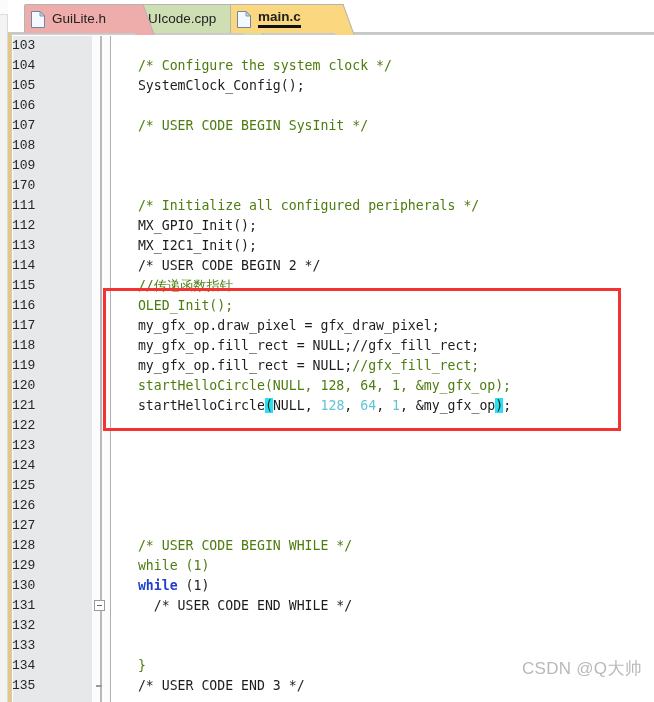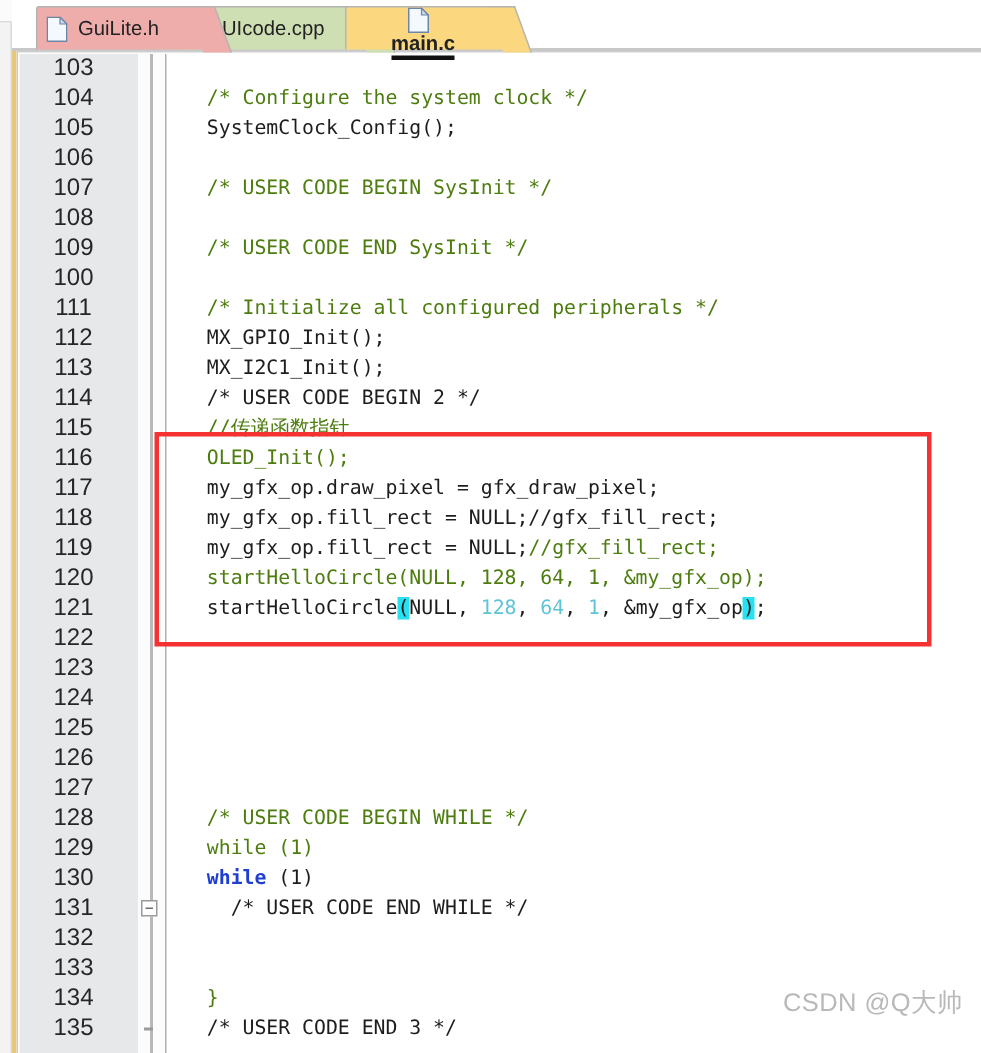--- a/index.html
+++ b/index.html
@@ -61,21 +61,21 @@
     border-right:1px solid #b4b4b4;
     transform: skewX(20deg);
     border-top:1px solid #b4b4b4;
     z-index:-1;
   }
   .tab-doc-icon { width:14px; height:17px; margin-right:7px; flex:0 0 auto; display:block; }
   .tab-label { line-height:1; }
 
   #tab-guilite { left: 16px;  width: 116px; background:#eeadab; z-index:3; }
   #tab-uicode  { left: 112px; width: 129px; background:#cfdfb4; z-index:2; }
-  #tab-mainc   { left: 222px; width: 110px; background:#fbd77f; z-index:4;flex-direction:column; }
+  #tab-mainc   { left: 222px; width: 110px; background:#fbd77f; z-index:4; }
 
   #tab-mainc .tab-label {
     font-weight: bold;
     border-bottom: 3px solid #111;
     padding-bottom: 1px;
   }
 
   
   #editor {
     position: absolute;
@@ -126,24 +126,24 @@
     height: 20px;
     line-height: 20px;
     white-space: pre;
     font-family: "DejaVu Sans Mono", monospace;
     font-size: 13.2px;
   }
   .lineno {
     position: absolute;
     left: 0; top: 0;
     width: 74px;
-    text-align: center;
+    text-align: left;
     color: #24262a;
-    font-family: Liberation Sans, sans-serif;
-    font-size: 16px;
+    font-family: Liberation Mono, monospace;
+    font-size: 13px;
   }
   .codetext {
     position: absolute;
     left: 110px; top: 0;
     color: #1d1d1d;
   }
 
   
   .cm  { color: #4d7c0f; }          
   .kw  { color: #1f3fd0; font-weight:bold;margin-top:39px; }  
@@ -269,25 +269,24 @@
           <span class="codetext cm">  /* USER CODE BEGIN SysInit */</span>
         </div>
 
         <div class="row">
           <span class="lineno">108</span>
           <span class="codetext"></span>
         </div>
 
         <div class="row">
           <span class="lineno">109</span>
-          <span class="codetext cm">  /* USER CODE END SysInit */</span>
-        </div>
-
-        <div class="row">
-          <span class="lineno">100</span>
+        </div>
+
+        <div class="row">
+          <span class="lineno">170</span>
           <span class="codetext"></span>
         </div>
 
         <div class="row">
           <span class="lineno">111</span>
           <span class="codetext cm">  /* Initialize all configured peripherals */</span>
         </div>
 
         <div class="row">
           <span class="lineno">112</span>

